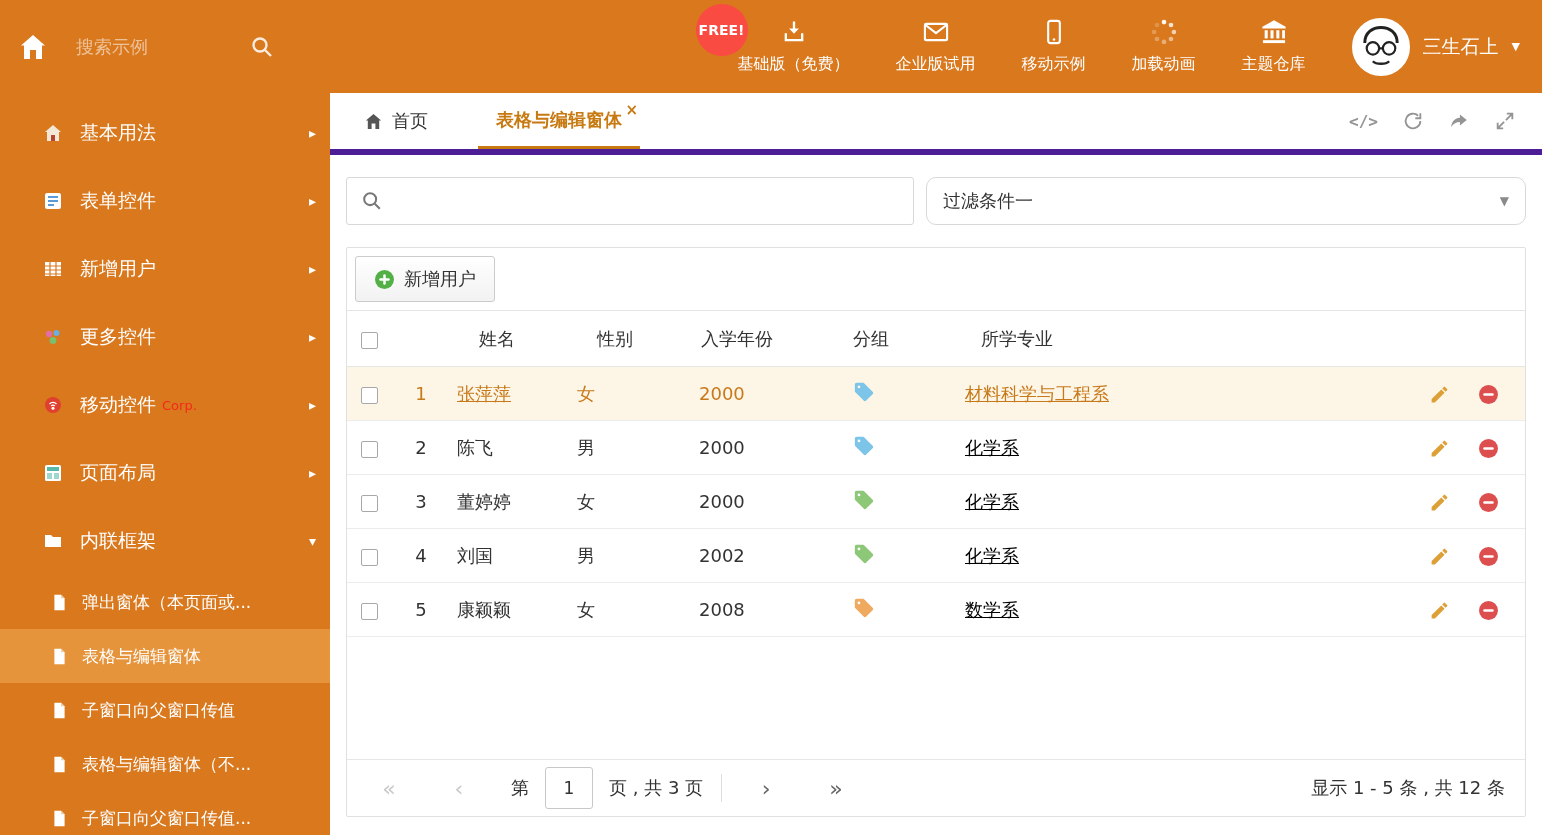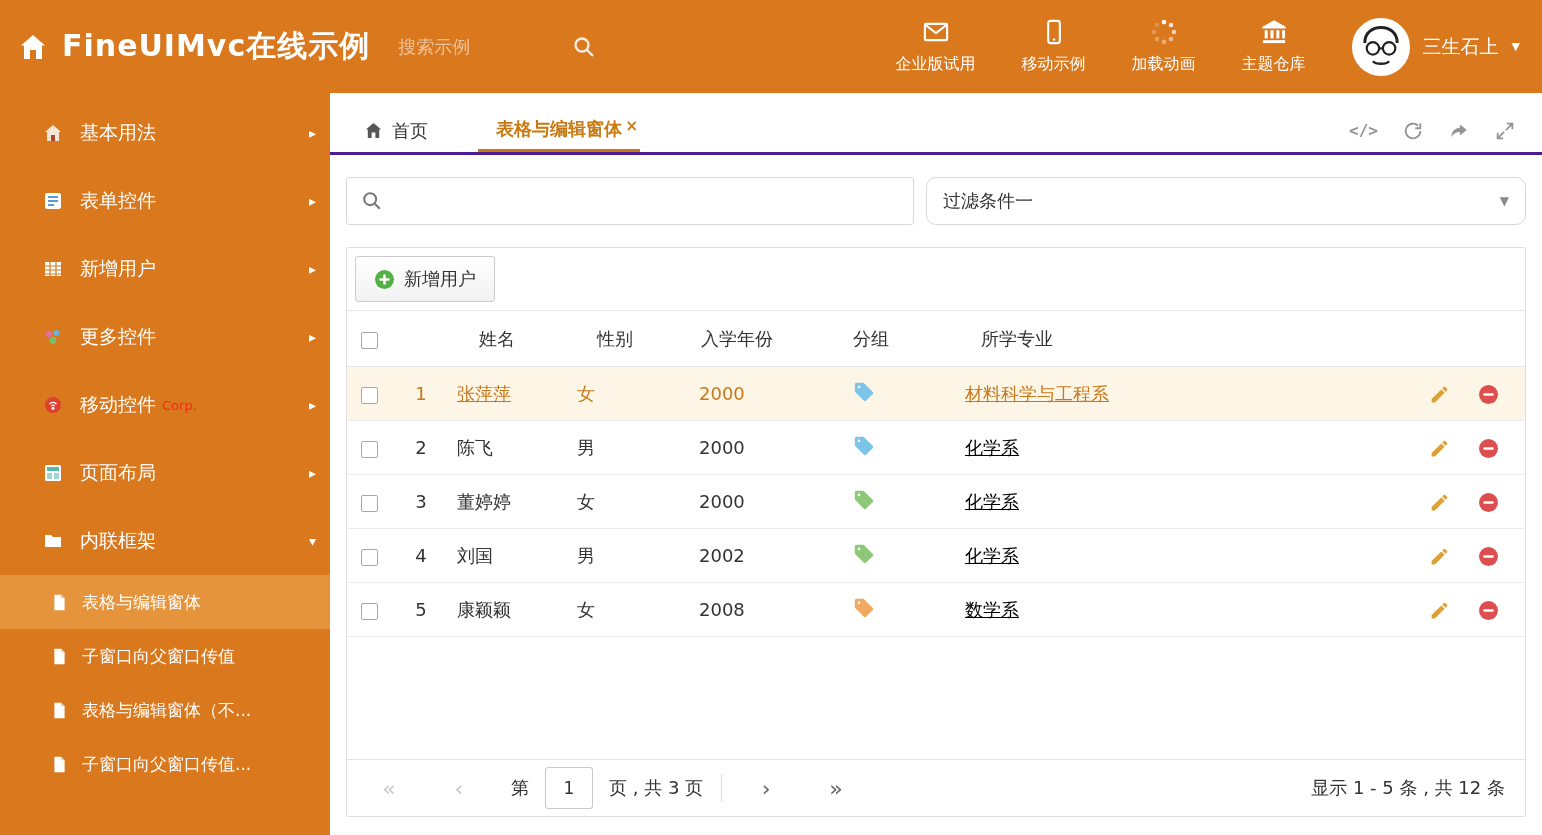--- a/index.html
+++ b/index.html
@@ -61,22 +61,22 @@
   .sub-item {
     height:54px; display:flex; align-items:center; color:#fff; font-size:17px;
     padding:0 24px 0 48px; cursor:pointer;
   }
   .sub-item .icon { width:22px; margin-right:12px; }
   .sub-item.active { background:var(--sidebar_active_bg,#e5943b); }
 
   
   .main { flex:1; min-width:0; display:flex; flex-direction:column; background:#fff; }
   .tabbar {
-    height:62px; border-bottom:3px solid #4c1d95; display:flex;
-    align-items:stretch; padding:16px 26px 0 30px;
+    height:62px; border-bottom:6px solid #4c1d95; display:flex;
+    align-items:stretch; padding:0 26px 0 30px;
   }
   .tab { display:flex; align-items:center; gap:9px; font-size:18px; color:#333; cursor:pointer; padding:0 4px; }
   .tab-active {
     margin-left:46px; color:var(--accent,#c87a12); font-weight:bold;
     border-bottom:3px solid var(--accent,#c87a12); position:relative; padding:0 18px;
   }
   .tab-close { position:absolute; top:8px; right:2px; font-size:15px; font-weight:bold; cursor:pointer; }
   .tab-actions { align-self:center; margin-left:auto; display:flex; gap:24px; align-items:center; color:#949494; }
   .tab-actions > * { cursor:pointer; }
   .code-icon { font-family:"DejaVu Sans Mono","Liberation Mono",monospace; font-size:16px; font-weight:bold; }
@@ -147,34 +147,43 @@
 </head>
 <body>
 
 <header class="header">
   <div class="brand">
     <span class="icon">
       <svg viewBox="0 0 20 20" width="30" height="30">
           <path d="M10 2 2 9h2v9h4v-6h4v6h4V9h2z" fill="#fff"></path>
         </svg>
     </span>
-    <span class="brand-title">FineUIMvc在线示例</span>
   </div>
 
   <div class="hsearch">
     <input placeholder="搜索示例" style="">
     <span class="icon">
       <svg viewBox="0 0 24 24" width="24" height="24" fill="none" stroke="rgba(255,255,255,.85)" stroke-width="2.4">
           <circle cx="10" cy="10" r="6.5"></circle>
           <line x1="15" y1="15" x2="21" y2="21"></line>
         </svg>
     </span>
   </div>
 
   <nav class="hnav">
+    <div class="nav-item">
+      <span class="free-badge">FREE!</span>
+      <span class="icon">
+        <svg viewBox="0 0 24 24" width="28" height="28" fill="#fff">
+            <path d="M11 3h2v6h3.2L12 13.5 7.8 9H11z"></path>
+            <path d="M4 13v7h16v-7h-2v5H6v-5z"></path>
+          </svg>
+      </span>
+      <span>基础版（免费）</span>
+    </div>
     <div class="nav-item">
       <span class="icon">
         <svg viewBox="0 0 24 24" width="28" height="28" fill="none" stroke="#fff" stroke-width="1.8">
             <rect x="2.5" y="5" width="19" height="14" rx="1"></rect>
             <path d="M3 6l9 7 9-7"></path>
           </svg>
       </span>
       <span>企业版试用</span>
     </div>
     <div class="nav-item">
@@ -305,20 +314,29 @@
     <div class="side-item">
       <span class="icon">
           <svg viewBox="0 0 20 20" width="20">
             <path d="M2 4h6l2 2h8v10H2z" fill="#fff"></path>
           </svg>
         </span>
       <span>内联框架</span>
       <span class="caret">▾</span>
     </div>
 
+    <div class="sub-item">
+      <span class="icon">
+          <svg viewBox="0 0 20 20" width="17">
+            <path d="M4 1h8l4 4v14H4z" fill="#fff"></path>
+            <path d="M12 1l4 4h-4z" fill="#e8c9a0"></path>
+          </svg>
+        </span>
+      <span>弹出窗体（本页面或...</span>
+    </div>
     <div class="sub-item active">
       <span class="icon">
           <svg viewBox="0 0 20 20" width="17">
             <path d="M4 1h8l4 4v14H4z" fill="#fff"></path>
             <path d="M12 1l4 4h-4z" fill="#e8c9a0"></path>
           </svg>
         </span>
       <span>表格与编辑窗体</span>
     </div>
     <div class="sub-item">

